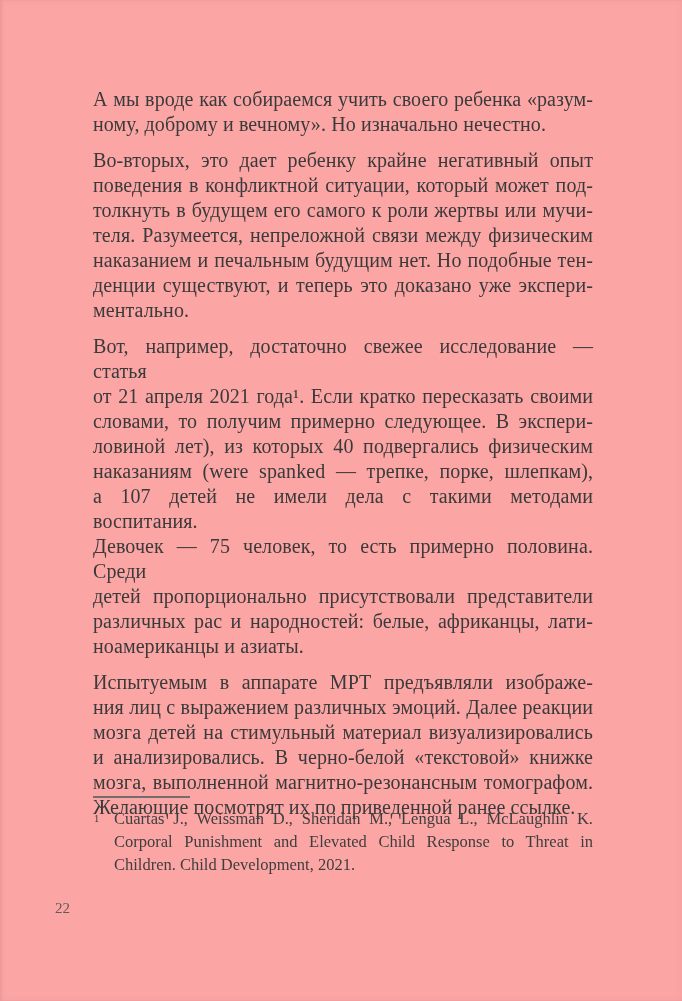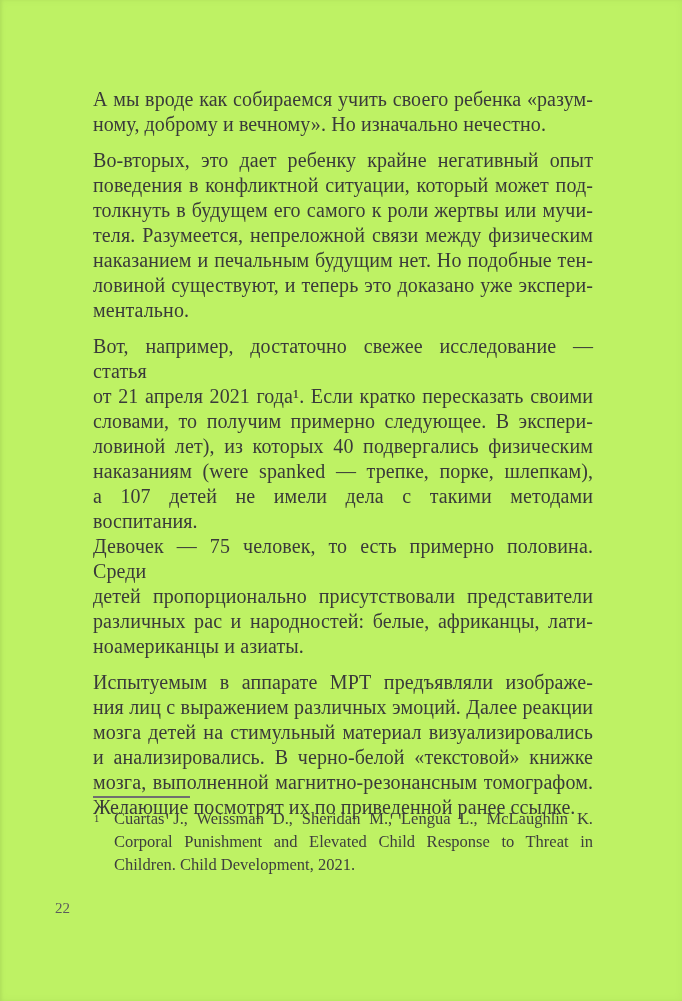--- a/index.html
+++ b/index.html
@@ -1,20 +1,20 @@
 <!DOCTYPE html>
 <html lang="ru"><head>
 <meta charset="utf-8">
 <style>
   html, body { margin: 0; padding: 0; background: #e9e9e9; }
   .page {
     position: relative;
     width: 682px;
     height: 1001px;
-    background: #bef264;
+    background: #fca5a5;
     overflow: hidden;
     box-shadow: inset 0 0 10px rgba(0,0,0,0.035), inset 2px 0 3px rgba(0,0,0,0.05);
     font-family: "Liberation Serif", "DejaVu Serif", serif;
   }
   .textblock {
     position: absolute;
     left: 93px;
     top: 87px;
     width: 500px;
     font-size: 20px;
@@ -76,21 +76,21 @@
       <div class="line j">А мы вроде как собираемся учить своего ребенка «разум-</div>
       <div class="line last">ному, доброму и вечному». Но изначально нечестно.</div>
     </div>
 
     <div class="para">
       <div class="line j">Во-вторых, это дает ребенку крайне негативный опыт</div>
       <div class="line j">поведения в конфликтной ситуации, который может под-</div>
       <div class="line j">толкнуть в будущем его самого к роли жертвы или мучи-</div>
       <div class="line j">теля. Разумеется, непреложной связи между физическим</div>
       <div class="line j">наказанием и печальным будущим нет. Но подобные тен-</div>
-      <div class="line j">ловиной существуют, и теперь это доказано уже экспери-</div>
+      <div class="line j">денции существуют, и теперь это доказано уже экспери-</div>
       <div class="line last">ментально.</div>
     </div>
 
     <div class="para">
       <div class="line j">Вот, например, достаточно свежее исследование — статья</div>
       <div class="line j">от 21 апреля 2021 года¹. Если кратко пересказать своими</div>
       <div class="line j">словами, то получим примерно следующее. В экспери-</div>
       <div class="line j">ловиной лет), из которых 40 подвергались физическим</div>
       <div class="line j">наказаниям (were spanked — трепке, порке, шлепкам),</div>
       <div class="line j">а 107 детей не имели дела с такими методами воспитания.</div>

